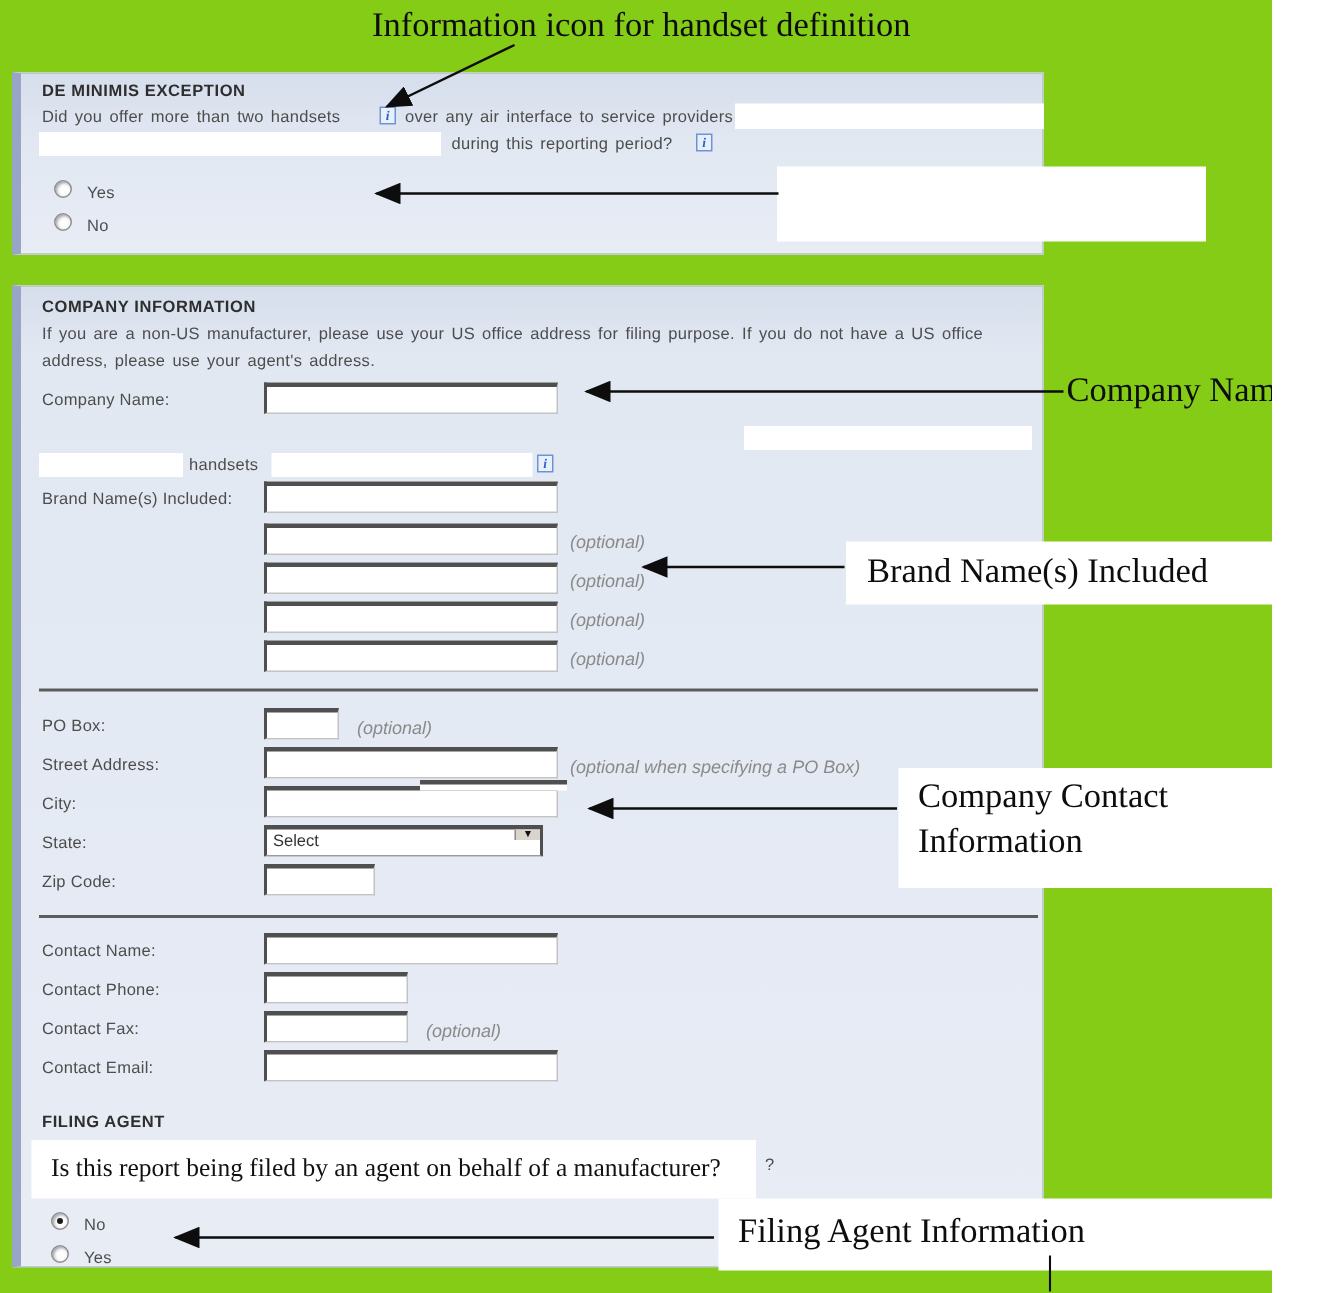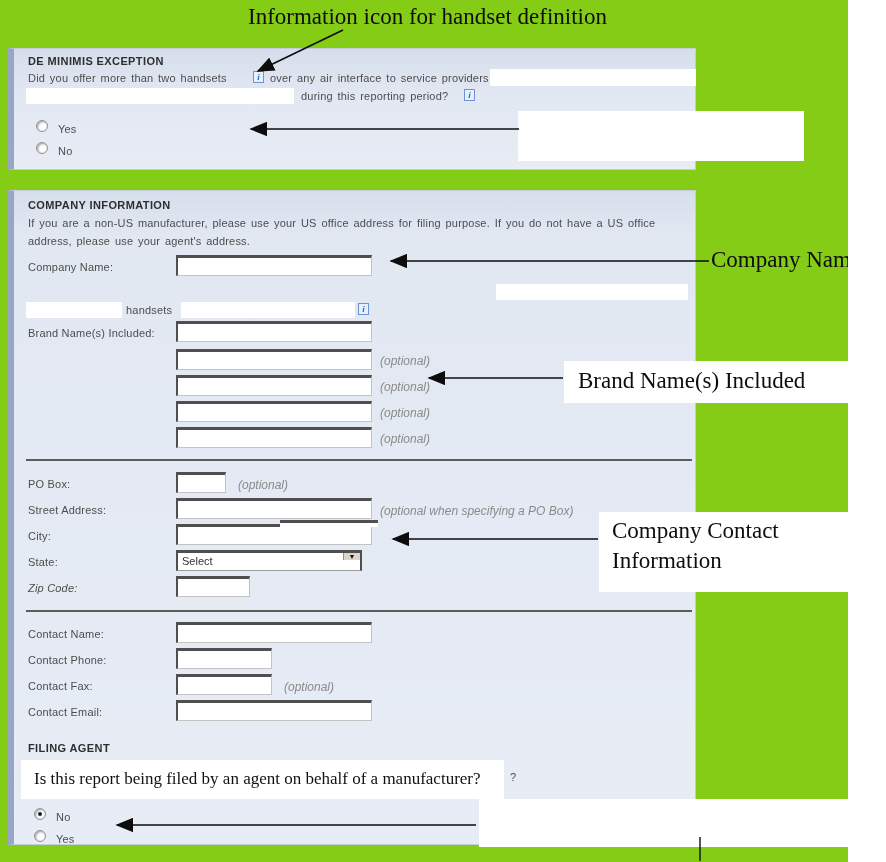--- a/index.html
+++ b/index.html
@@ -117,21 +117,21 @@
     <div class="lbl" style="left:14px; top:339px;">City:</div>
     <input class="inp" style="left: 162px; top: 333px; width: 196px;">
     <div class="wbox" style="left:266px; top:329px; width:98px; height:7px; border-top:3px solid #4f4f4f;"></div>
 
     <div class="lbl" style="left:14px; top:365px;">State:</div>
     <div class="sel" style="left:162px; top:359px; width:186px;">
       <span class="txt">Select</span>
       <span class="btn">▼</span>
     </div>
 
-    <div class="lbl" style="left:14px; top:391px;font-style:italic;">Zip Code:</div>
+    <div class="lbl" style="left:14px; top:391px;">Zip Code:</div>
     <input class="inp" style="left: 162px; top: 385px; width: 74px;">
 
     <div class="divider" style="left:12px; top:419px; width:666px;"></div>
 
     <div class="lbl" style="left:14px; top:437px;">Contact Name:</div>
     <input class="inp" style="left: 162px; top: 431px; width: 196px;">
     <div class="lbl" style="left:14px; top:463px;">Contact Phone:</div>
     <input class="inp" style="left: 162px; top: 457px; width: 96px;">
     <div class="lbl" style="left:14px; top:489px;">Contact Fax:</div>
     <input class="inp" style="left: 162px; top: 483px; width: 96px;">
@@ -153,20 +153,21 @@
   <div class="ann layer10" style="left:711px; top:247px;">Company Name</div>
 
   <div class="annbox layer5" style="left:564px; top:361px; width:290px; height:42px;"></div>
   <div class="ann layer10" style="left:578px; top:368px;">Brand Name(s) Included</div>
 
   <div class="annbox layer5" style="left:599px; top:512px; width:257px; height:80px;"></div>
   <div class="ann layer10" style="left:612px; top:518px;">Company Contact</div>
   <div class="ann layer10" style="left:612px; top:548px;">Information</div>
 
   <div class="annbox layer5" style="left:479px; top:799px; width:407px; height:48px;"></div>
+  <div class="ann layer10" style="left:492px; top:808px;">Filing Agent Information</div>
 
   <svg id="arrows" width="886" height="862" viewBox="0 0 886 862">
     <defs>
       <marker id="ah" markerWidth="11" markerHeight="9" refX="10" refY="4.5" orient="auto">
         <path d="M0,0 L11,4.5 L0,9 z" fill="#0d0d0d"></path>
       </marker>
     </defs>
     <line x1="343" y1="30" x2="258" y2="71" stroke="#0d0d0d" stroke-width="1.6" marker-end="url(#ah)"></line>
     <line x1="519" y1="129" x2="251" y2="129" stroke="#0d0d0d" stroke-width="1.6" marker-end="url(#ah)"></line>
     <line x1="709" y1="261" x2="391" y2="261" stroke="#0d0d0d" stroke-width="1.6" marker-end="url(#ah)"></line>

